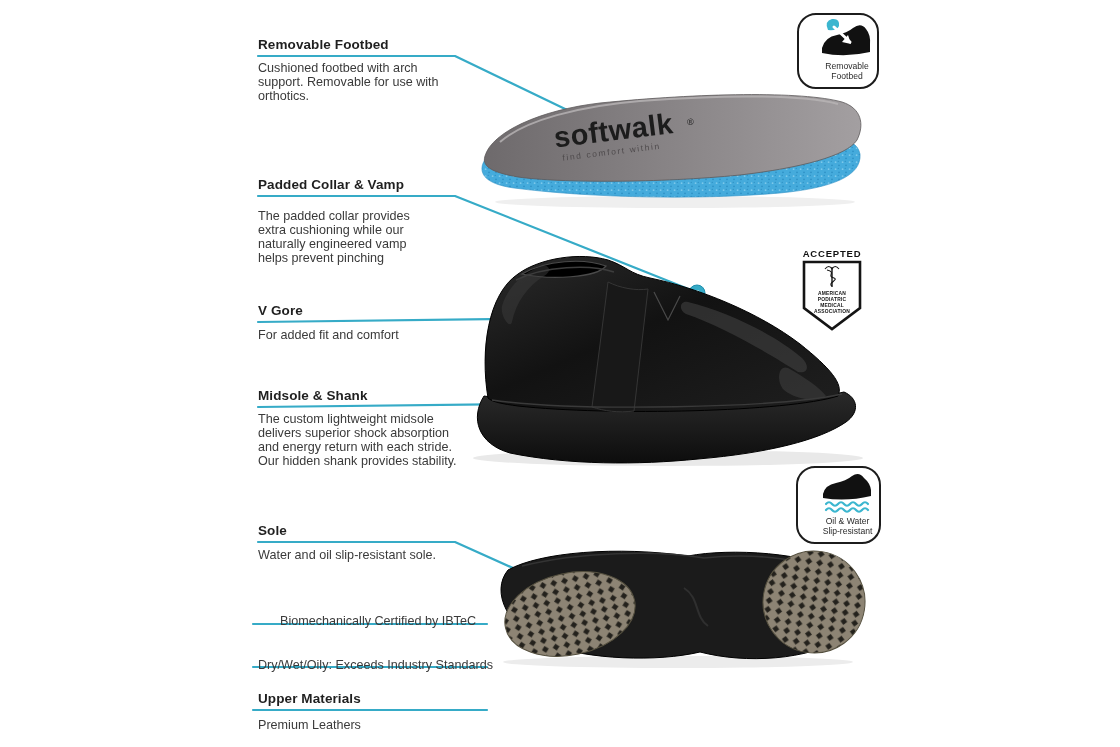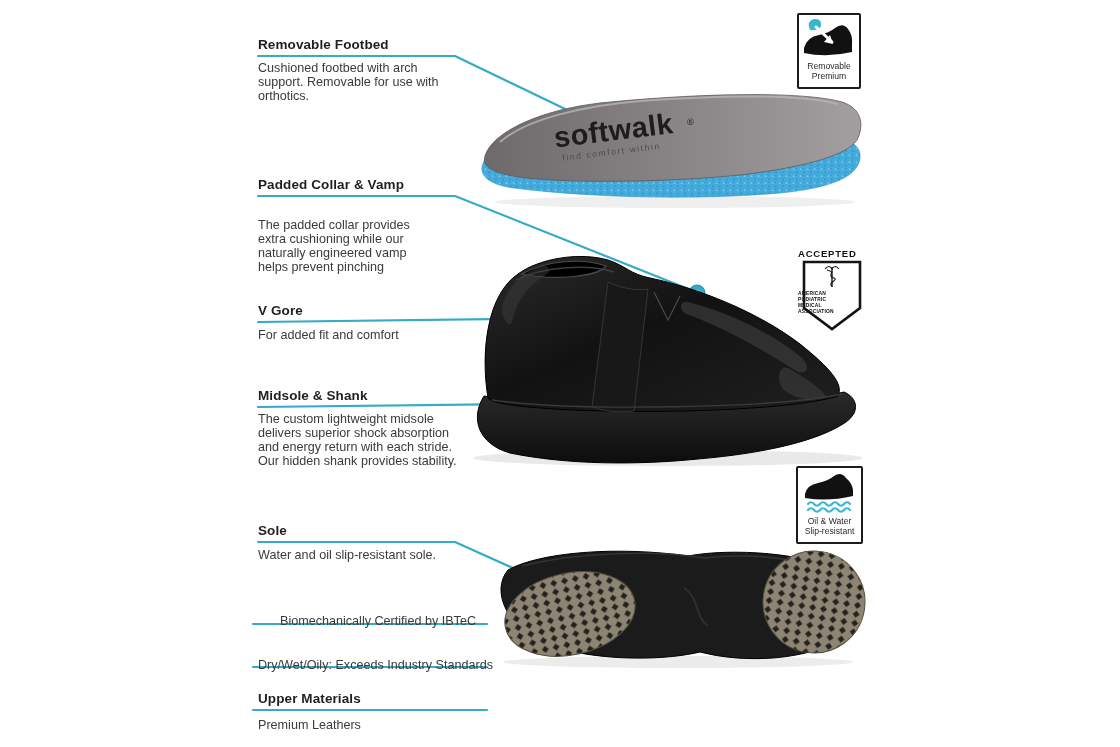--- a/index.html
+++ b/index.html
@@ -4,24 +4,24 @@
 <style>
   html,body{margin:0;padding:0;background:#fff;}
   #canvas{position:relative;width:1120px;height:747px;background:#ffffff;overflow:hidden;
           font-family:"Liberation Sans", sans-serif;}
   .abs{position:absolute;}
   .feature{position:absolute;left:258px;}
   .feature h3{margin:0;font-size:13.5px;font-weight:700;color:#1f1f1f;letter-spacing:.1px;}
   .feature p{margin:0;font-size:12.6px;line-height:14px;color:#3a3a3a;}
   .nowrap{white-space:nowrap;}
   svg{display:block;}
-  .badge-card{position:absolute;background:#fff;border:2.5px solid #1c1c1c;border-radius:2px;
-              display:flex;flex-direction:column;align-items:center;justify-content:flex-start;}
+  .badge-card{position:absolute;background:#fff;border:2.5px solid #1c1c1c;border-radius:19px;
+              display:flex;flex-direction:column;align-items:center;justify-content:flex-start;padding-left:18px;}
   .badge-label{font-size:8.6px;line-height:9.6px;color:#2b2b2b;text-align:center;font-weight:500;}
-  .apma{position:absolute;text-align:left;}
+  .apma{position:absolute;text-align:center;}
   .apma .accepted{font-size:9.5px;font-weight:700;letter-spacing:.8px;color:#111;}
   .apma .org{position:absolute;left:0;width:100%;font-size:4.9px;line-height:5.6px;font-weight:700;color:#111;letter-spacing:.2px;}
 </style>
 </head>
 <body>
 
 <div id="canvas">
 
   <svg class="abs" style="left:0;top:0;" width="1120" height="747" viewBox="0 0 1120 747">
     <g stroke="#36abc7" stroke-width="2.2" fill="none" stroke-linejoin="round" stroke-linecap="round">
@@ -48,21 +48,21 @@
     </g>
   </svg>
 
   <div class="feature" style="top:37px;width:185px;">
     <h3>Removable Footbed</h3>
     <p style="margin-top:9px;">Cushioned footbed with arch support. Removable for use with orthotics.</p>
   </div>
 
   <div class="feature" style="top:177px;width:168px;">
     <h3>Padded Collar &amp; Vamp</h3>
-    <p style="margin-top:26px;">The padded collar provides extra cushioning while our naturally engineered vamp helps prevent pinching</p>
+    <p style="margin-top:17px;">The padded collar provides extra cushioning while our naturally engineered vamp helps prevent pinching</p>
   </div>
 
   <div class="feature" style="top:303px;width:220px;">
     <h3>V Gore</h3>
     <p class="nowrap" style="margin-top:10px;">For added fit and comfort</p>
   </div>
 
   <div class="feature" style="top:388px;width:212px;">
     <h3>Midsole &amp; Shank</h3>
     <p style="margin-top:9px;">The custom lightweight midsole delivers superior shock absorption and energy return with each stride. Our hidden shank provides stability.</p>
@@ -157,21 +157,21 @@
 
   <div class="badge-card" style="left:797px;top:13px;width:60px;height:72px;">
     <svg width="54" height="42" viewBox="0 0 54 42" style="margin-top:3px;">
       <path d="M8,12 Q4,3 12,1 Q20,0 19,8 Q17,13 8,12 Z" fill="#3bb6cf"></path>
       <path fill="#111" d="M2,30 Q5,19 17,17 Q27,15 33,10 Q41,4 46,11 Q51,17 50,27 L50,34 Q25,40 2,35 Z"></path>
       <path d="M14,9 L30,24" stroke="#fff" stroke-width="3" fill="none" stroke-linecap="round"></path>
       <path d="M31,26 L22,24 L28,17 Z" fill="#fff"></path>
     </svg>
     <div class="badge-label" style="margin-top:2px;">
       <div>Removable</div>
-      <div>Premium</div>
+      <div>Footbed</div>
     </div>
   </div>
 
   <div class="apma" style="left:798px;top:248px;width:68px;height:86px;">
     <div class="accepted">ACCEPTED</div>
     <svg width="66" height="72" viewBox="0 0 66 72" style="margin:1px auto 0;">
       <path d="M5,2 L61,2 L61,48 L33,69 L5,48 Z" fill="#fff" stroke="#141414" stroke-width="2.6"></path>
       <g stroke="#141414" fill="none">
         <path d="M33,7 L33,27" stroke-width="1.4"></path>
         <path d="M28,10 C38,12 27,16 35,18 C40,20 28,23 33,26" stroke-width="1.1"></path>

